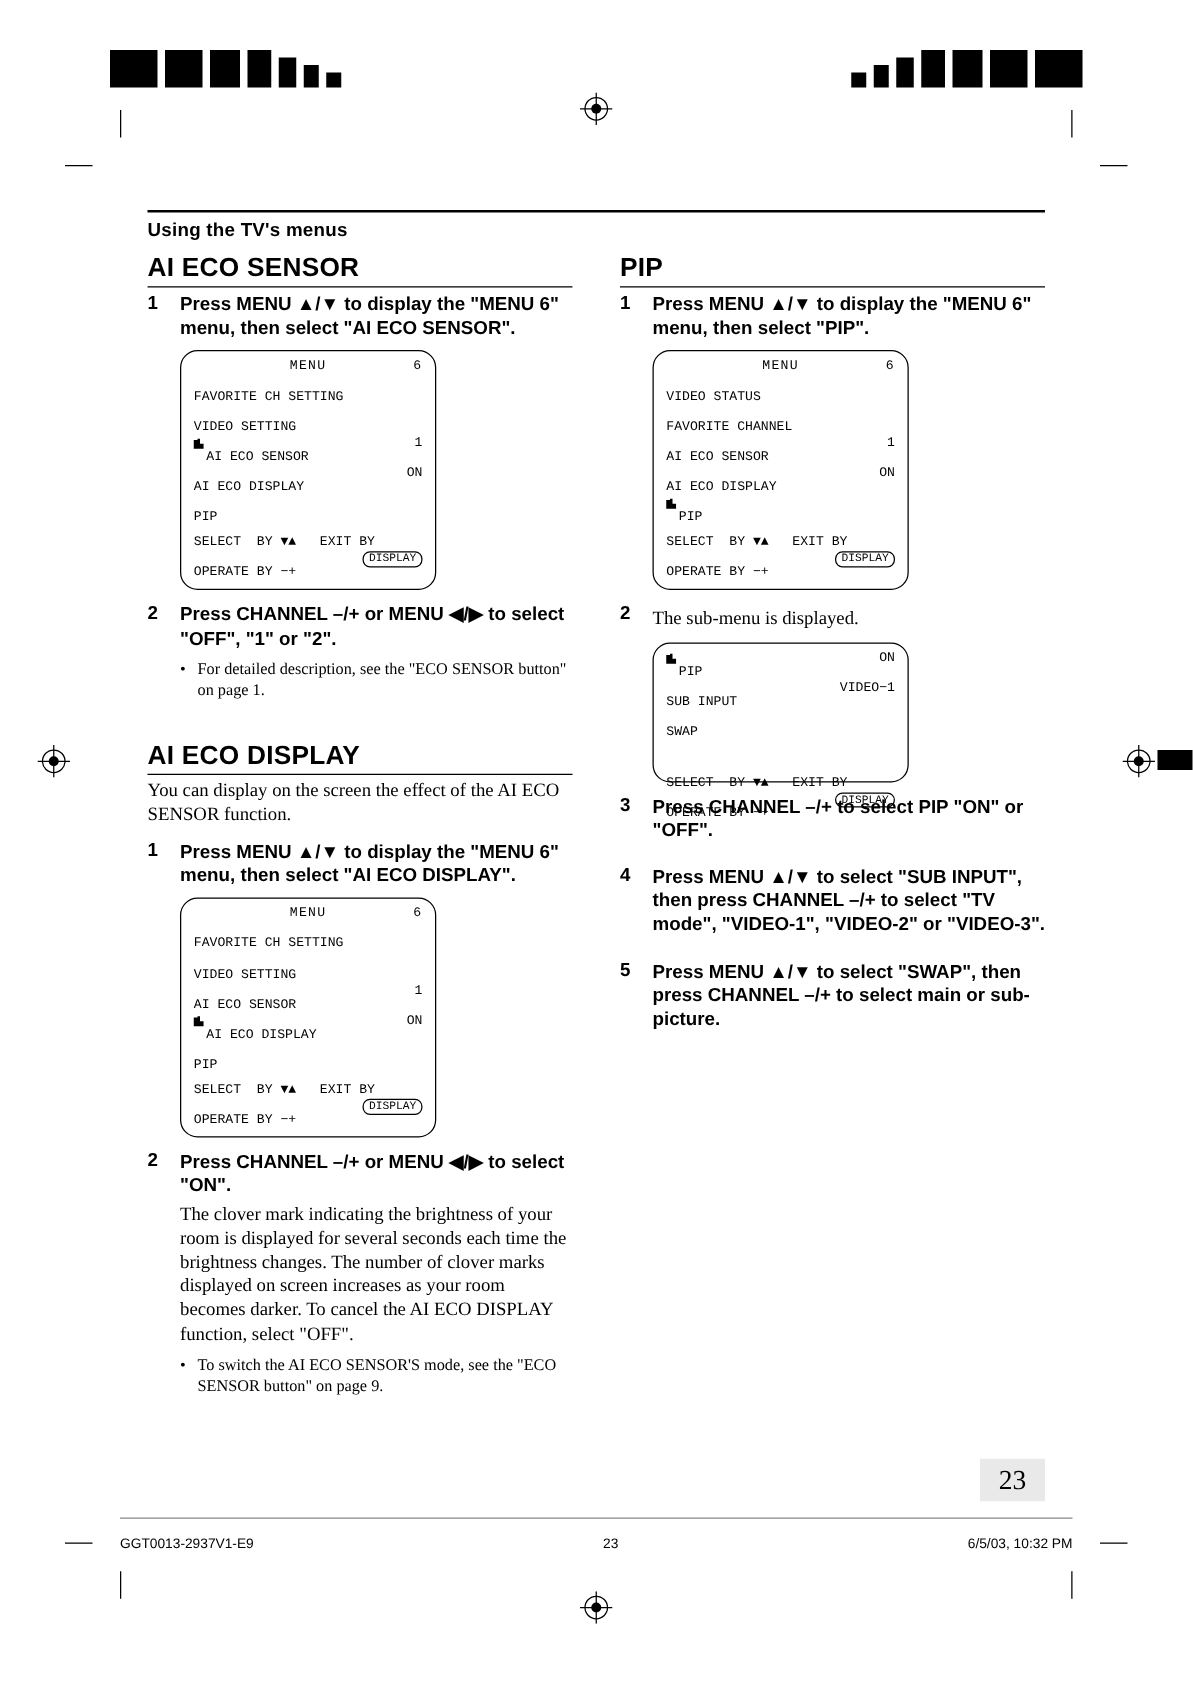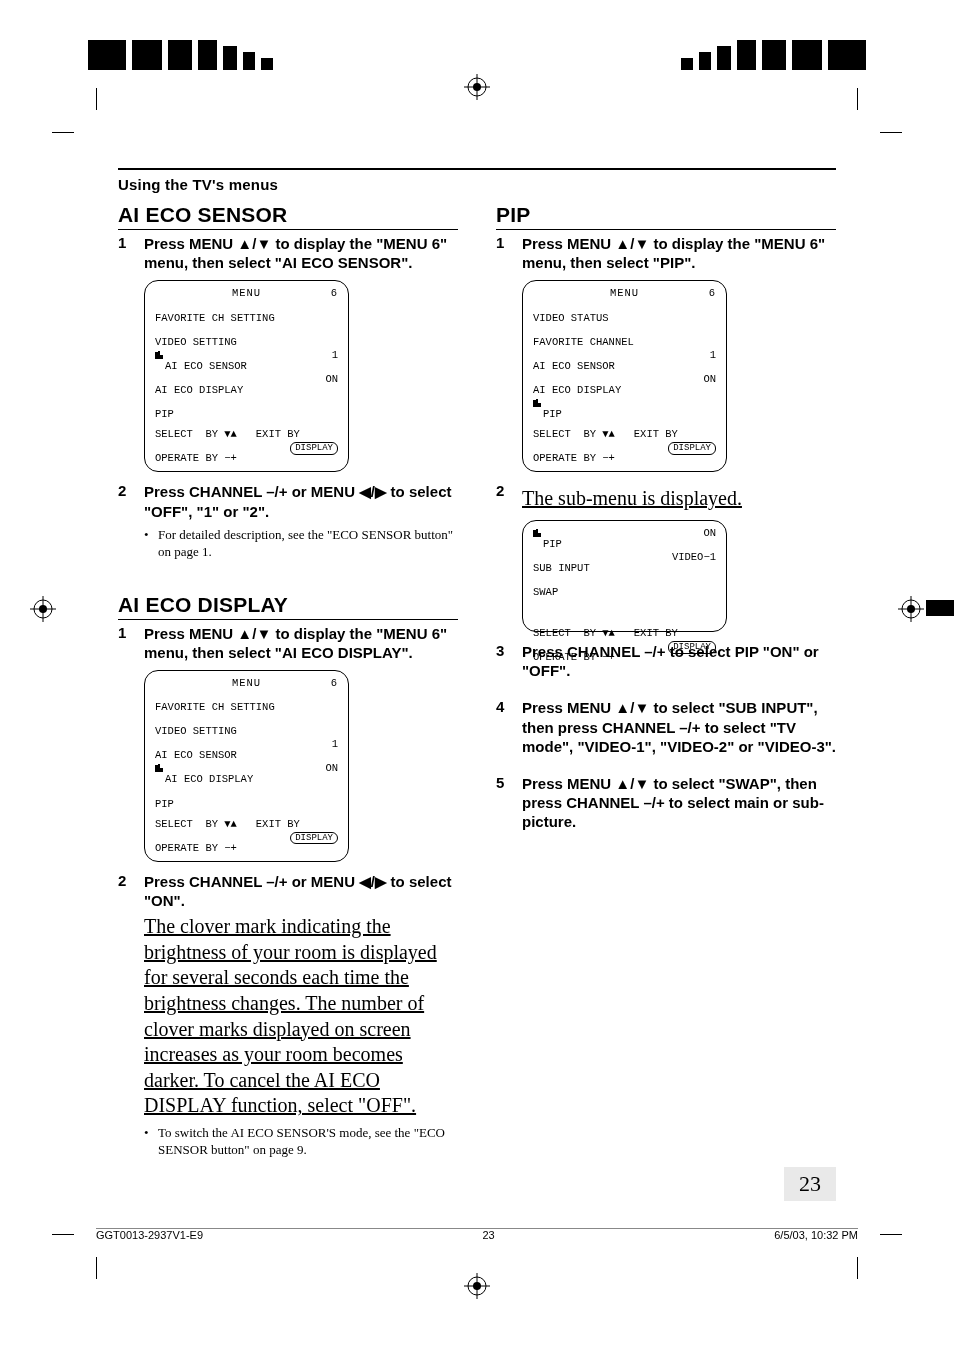--- a/index.html
+++ b/index.html
@@ -51,21 +51,21 @@
     font-size: 15px;
     flex: 0 0 16px;
   }
   .step .body { flex: 1; }
   .step .body .head {
     font-family: Arial, Helvetica, sans-serif;
     font-weight: 700;
     font-size: 15px;
     line-height: 1.28;
   }
-  .step .body .desc { font-size: 20px; line-height: 1.28; margin-top: 4px; text-decoration: underline; }
+  .step .body .desc { font-size: 15px; line-height: 1.28; margin-top: 4px; }
   .bullet { display: flex; gap: 6px; font-size: 13px; line-height: 1.3; margin-top: 6px; }
   .bullet .dot { flex: 0 0 8px; }
   .osd {
     font-family: 'Courier New', monospace;
     font-size: 10.5px;
     line-height: 1.25;
     border: 1px solid #000;
     border-radius: 14px;
     padding: 6px 10px 6px 10px;
     width: 205px;
@@ -88,21 +88,21 @@
     bottom: 150px;
     width: 52px;
     height: 34px;
     background: #e9e9e9;
     display: flex;
     align-items: center;
     justify-content: center;
     font-family: Georgia, serif;
     font-size: 22px;
   }
-  .footer-line { position: absolute; left: 96px; right: 96px; bottom: 110px; display:flex; justify-content:space-between; font-size:11px; font-family: Arial, sans-serif; color:#000; border-top:1px solid #888; padding-top:0;}
+  .footer-line { position: absolute; left: 96px; right: 96px; bottom: 110px; display:flex; justify-content:space-between; font-size:11px; font-family: Arial, sans-serif; color:#000; border-top:1px solid #888; padding-top:14px;}
   .crop-marks .c { position:absolute; width:30px; height:30px; }
   .crop-marks .c .h { position:absolute; background:#000; height:1px; width:22px; }
   .crop-marks .c .v { position:absolute; background:#000; width:1px; height:22px; }
   .blackbox-right { position:absolute; right:0; top:600px; width:28px; height:16px; background:#000; }
 </style>
 </head>
 <body>
 
 <div class="print-bars-top">
   <div class="left-group">
@@ -204,20 +204,21 @@
           <div class="bullet">
               <span class="dot">•</span>
               <span>For detailed description, see the "ECO SENSOR button" on page 1.</span>
             </div>
         </div>
       </div>
 
       <div style="height:24px"></div>
 
       <h2 class="feature">AI ECO DISPLAY</h2>
+      <p class="intro">You can display on the screen the effect of the AI ECO SENSOR function.</p>
 
       <div class="step">
         <div class="num">1</div>
         <div class="body">
             <div class="head">Press MENU ▲/▼ to display the "MENU 6" menu, then select "AI ECO DISPLAY".</div>
           </div>
       </div>
 
       <div class="osd"><div class="title">MENU<span class="pg">6</span></div><div class="row"><span class="l">FAVORITE CH SETTING</span><span class="r"></span></div><div class="row"><span class="l">VIDEO SETTING</span><span class="r"></span></div><div class="row"><span class="l">AI ECO SENSOR</span><span class="r">1</span></div><div class="row pointer"><svg viewBox="0 0 12 10">
               <path d="M0 5 L4 5 L4 2 L7 2 L7 1 L9 1 L9 5 L12 5 L12 9 L4 9 L4 5 Z" fill="#000"></path>

